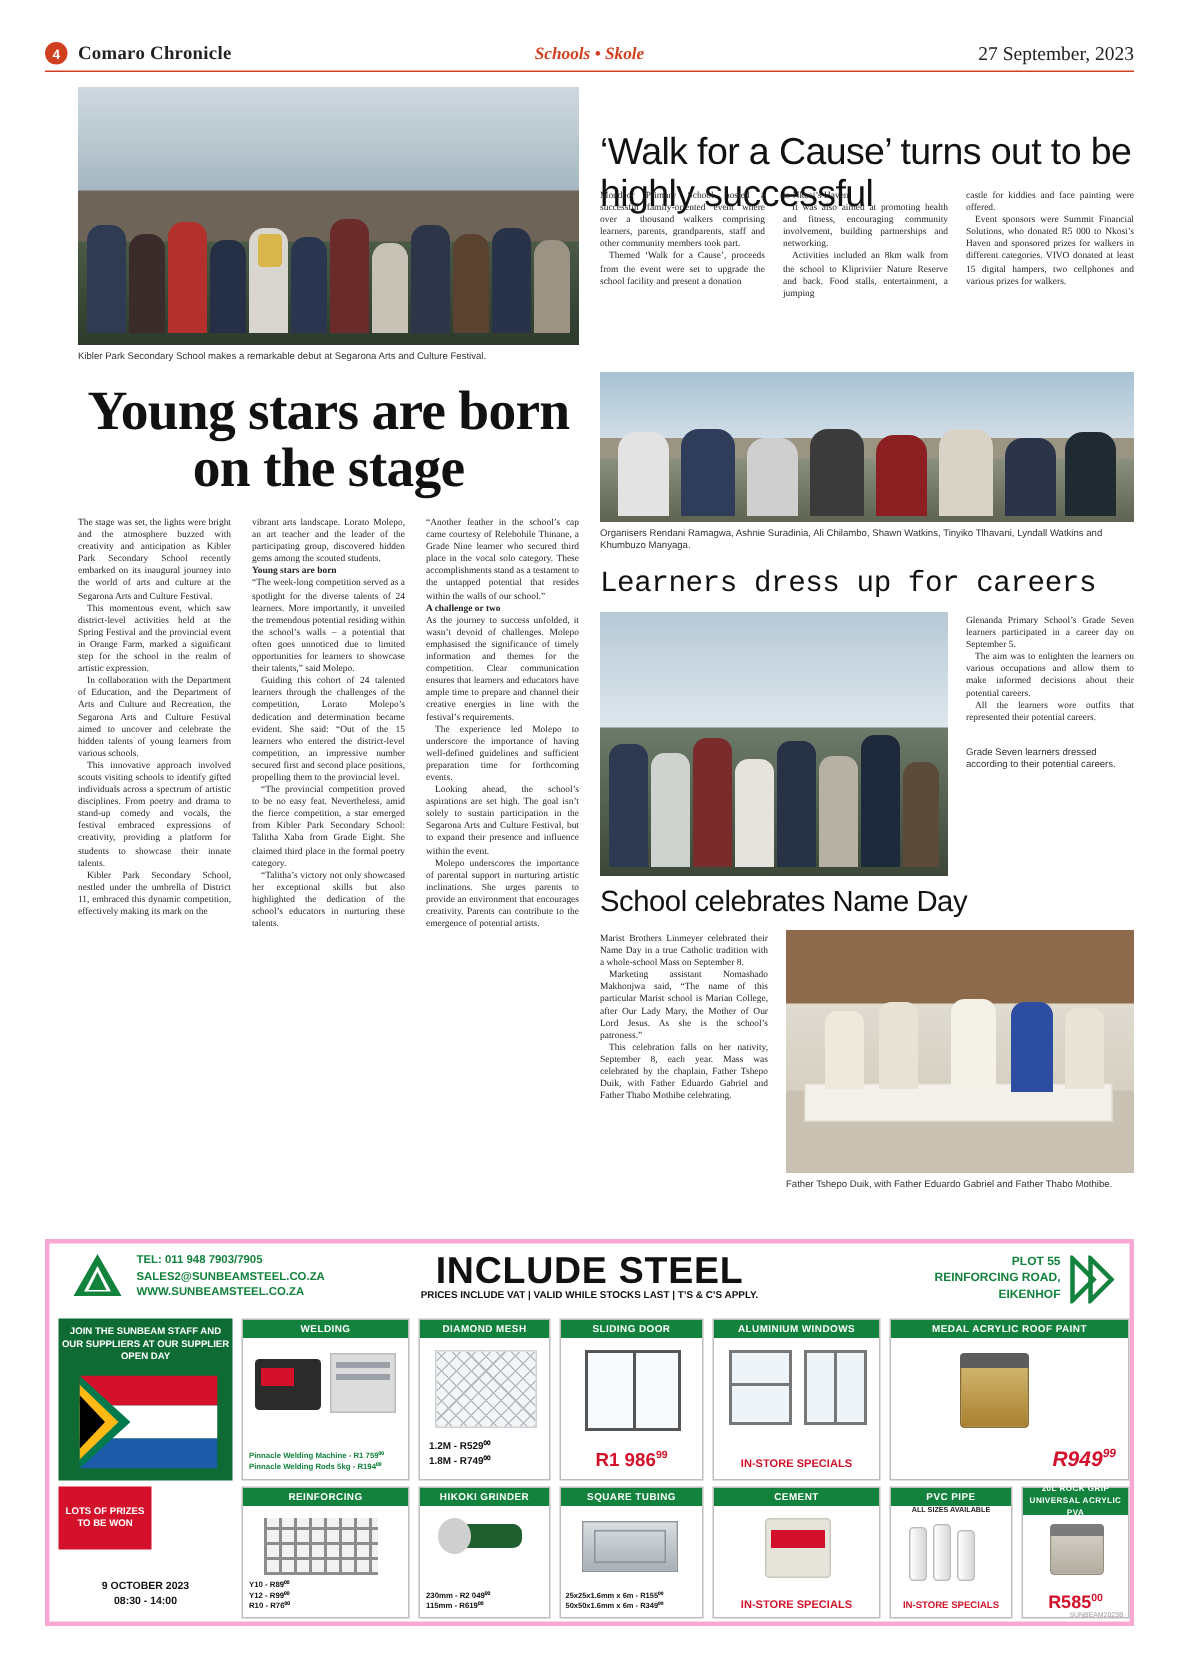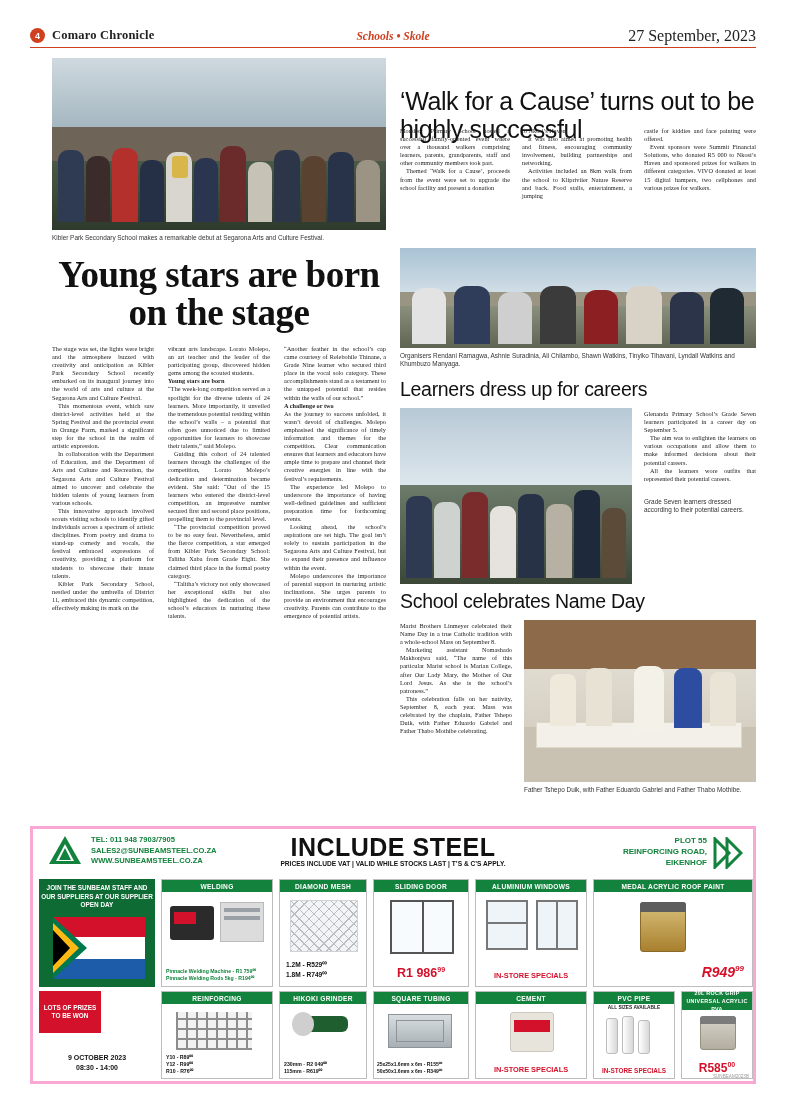--- a/index.html
+++ b/index.html
@@ -33,21 +33,21 @@
     font-size:12.5px; font-weight:bold; color:#222;
     letter-spacing:.2px;
   }
   .section-label {
     position:absolute; left:50%; transform:translateX(-50%);
     color:#cf4020; font-family:"Liberation Serif", serif;
     font-size:11.5px; font-style:italic; font-weight:bold;
   }
   .pubdate {
     position:absolute; right:0; font-family:"Liberation Serif", serif;
-    font-size:16px; color:#222;
+    font-size:13px; color:#222;
   }
 
   
   .photo { position:absolute; overflow:hidden; background:#b9c6cf; }
   .caption {
     position:absolute; font-family:"Liberation Sans", sans-serif;
     font-size:6.4px; line-height:8.4px; color:#333;
   }
 
   
@@ -244,21 +244,21 @@
       <div style="position:absolute;left:92px;bottom:0;width:34px;height:52px;background:#cfcfcf;border-radius:12px 12px 0 0;"></div>
       <div style="position:absolute;left:134px;bottom:0;width:36px;height:58px;background:#3b3b3b;border-radius:12px 12px 0 0;"></div>
       <div style="position:absolute;left:178px;bottom:0;width:34px;height:54px;background:#8b1f22;border-radius:12px 12px 0 0;"></div>
       <div style="position:absolute;left:220px;bottom:0;width:36px;height:58px;background:#d8d2c7;border-radius:12px 12px 0 0;"></div>
       <div style="position:absolute;left:264px;bottom:0;width:34px;height:52px;background:#2b3448;border-radius:12px 12px 0 0;"></div>
       <div style="position:absolute;left:304px;bottom:0;width:34px;height:56px;background:#1f2a33;border-radius:12px 12px 0 0;"></div>
     </div>
   </div>
   <div class="caption" style="left:400px; top:352px; width:356px;">Organisers Rendani Ramagwa, Ashnie Suradinia, Ali Chilambo, Shawn Watkins, Tinyiko Tlhavani, Lyndall Watkins and Khumbuzo Manyaga.</div>
 
-  <div class="head-light-sm" style="position:absolute; left:400px; top:378px; width:356px;">
+  <div class="head-light-sm" style="position:absolute; left:400px; top:378px; width:356px;font-family:Liberation Mono, monospace;">
     <span>Learners dress up for careers</span>
   </div>
 
   <div class="photo" style="left:400px; top:408px; width:232px; height:176px;">
     <div style="position:absolute;left:0;top:0;width:100%;height:46%;background:linear-gradient(#b7c9d6,#dfe8ee);"></div>
     <div style="position:absolute;left:0;bottom:0;width:100%;height:56%;background:linear-gradient(#6d7b6a,#3c4738);"></div>
     <div style="position:absolute;left:4px;bottom:6px;width:224px;height:104px;">
       <div style="position:absolute;left:2px;bottom:0;width:26px;height:82px;background:#2e3a52;border-radius:9px 9px 0 0;"></div>
       <div style="position:absolute;left:30px;bottom:0;width:26px;height:76px;background:#cfd3cf;border-radius:9px 9px 0 0;"></div>
       <div style="position:absolute;left:58px;bottom:0;width:26px;height:86px;background:#7a2c2c;border-radius:9px 9px 0 0;"></div>

